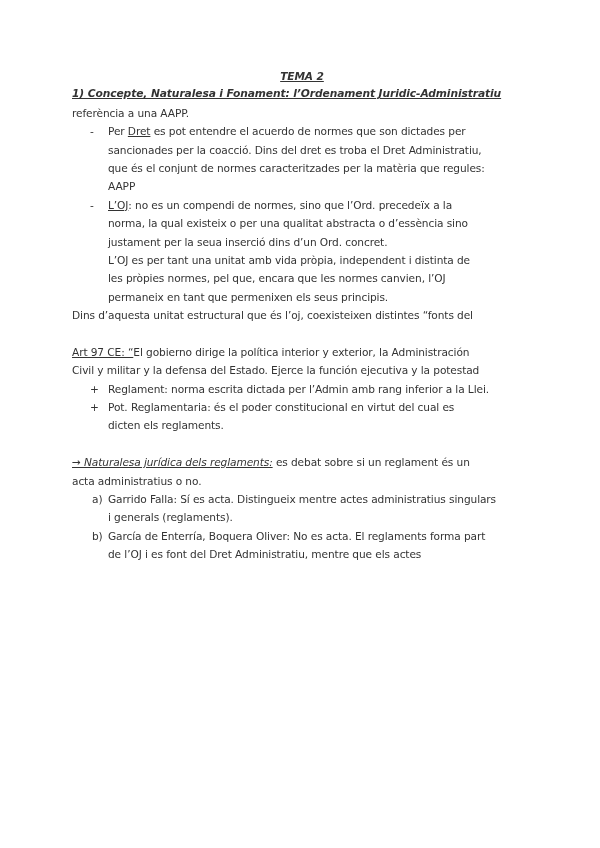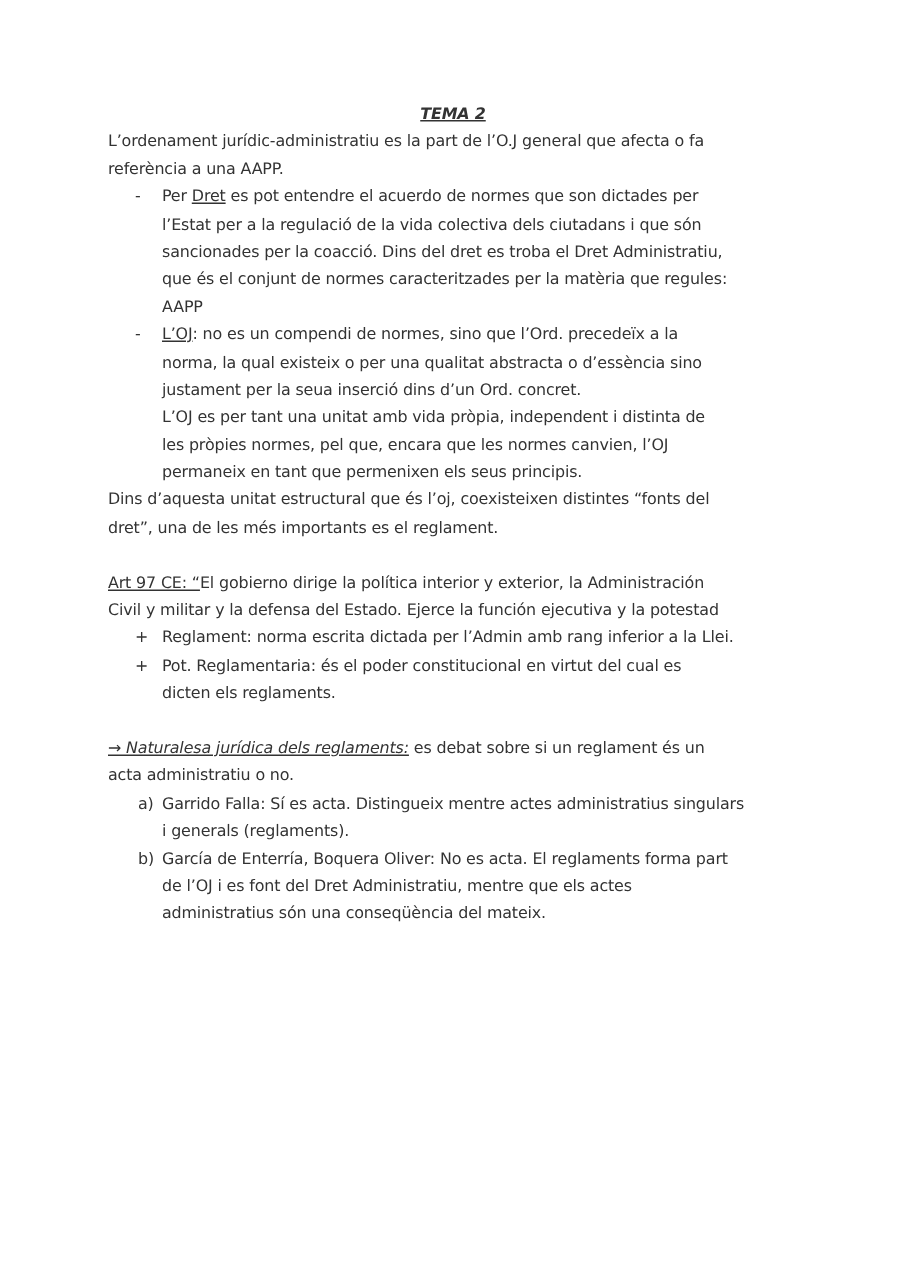--- a/index.html
+++ b/index.html
@@ -19,63 +19,60 @@
     .bullet .mark { position: absolute; left: 18px; }
     .alpha .mark { position: absolute; left: 20px; }
     .gap { height: 18.4px; }
   </style>
 </head>
 <body>
 
 <div class="page">
   <div class="line title">TEMA 2</div>
 
-  <div class="line">L’ordenament jurídic-administratiu es la part de l’O.J general que afecta o fa</div>
+  <div class="line heading">1) Concepte, Naturalesa i Fonament: l’Ordenament Juridic-Administratiu</div>
   <div class="line">referència a una AAPP.</div>
 
   <div>
     <div class="line bullet ind1"><span class="mark">-</span><span>Per </span><span class="u">Dret</span><span> es pot entendre el acuerdo de normes que son dictades per</span></div>
-    <div class="line ind1">l’Estat per a la regulació de la vida colectiva dels ciutadans i que són</div>
     <div class="line ind1">sancionades per la coacció. Dins del dret es troba el Dret Administratiu,</div>
     <div class="line ind1">que és el conjunt de normes caracteritzades per la matèria que regules:</div>
     <div class="line ind1">AAPP</div>
   </div>
 
   <div>
     <div class="line bullet ind1"><span class="mark">-</span><span class="u">L’OJ</span><span>: no es un compendi de normes, sino que l’Ord. precedeïx a la</span></div>
     <div class="line ind1">norma, la qual existeix o per una qualitat abstracta o d’essència sino</div>
     <div class="line ind1">justament per la seua inserció dins d’un Ord. concret.</div>
     <div class="line ind1">L’OJ es per tant una unitat amb vida pròpia, independent i distinta de</div>
     <div class="line ind1">les pròpies normes, pel que, encara que les normes canvien, l’OJ</div>
     <div class="line ind1">permaneix en tant que permenixen els seus principis.</div>
   </div>
 
   <div class="line">Dins d’aquesta unitat estructural que és l’oj, coexisteixen distintes “fonts del</div>
-  <div class="line">dret”, una de les més importants es el reglament.</div>
 
   <div class="gap"></div>
 
   <div class="line"><span class="u">Art 97 CE: “</span><span>El gobierno dirige la política interior y exterior, la Administración</span></div>
   <div class="line">Civil y militar y la defensa del Estado. Ejerce la función ejecutiva y la potestad</div>
 
   <div>
     <div class="line bullet ind1"><span class="mark">+</span><span>Reglament: norma escrita dictada per l’Admin amb rang inferior a la Llei.</span></div>
   </div>
   <div>
     <div class="line bullet ind1"><span class="mark">+</span><span>Pot. Reglamentaria: és el poder constitucional en virtut del cual es</span></div>
     <div class="line ind1">dicten els reglaments.</div>
   </div>
 
   <div class="gap"></div>
 
   <div class="line"><span class="ui">→ Naturalesa jurídica dels reglaments:</span><span> es debat sobre si un reglament és un</span></div>
-  <div class="line">acta administratiu o no.</div>
+  <div class="line">acta administratius o no.</div>
 
   <div>
     <div class="line alpha ind1" style="position:relative;"><span class="mark">a)</span><span>Garrido Falla: Sí es acta. Distingueix mentre actes administratius singulars</span></div>
     <div class="line ind1">i generals (reglaments).</div>
   </div>
   <div>
     <div class="line alpha ind1" style="position:relative;"><span class="mark">b)</span><span>García de Enterría, Boquera Oliver: No es acta. El reglaments forma part</span></div>
     <div class="line ind1">de l’OJ i es font del Dret Administratiu, mentre que els actes</div>
-    <div class="line ind1">administratius són una conseqüència del mateix.</div>
   </div>
 </div>
 
 </body></html>

